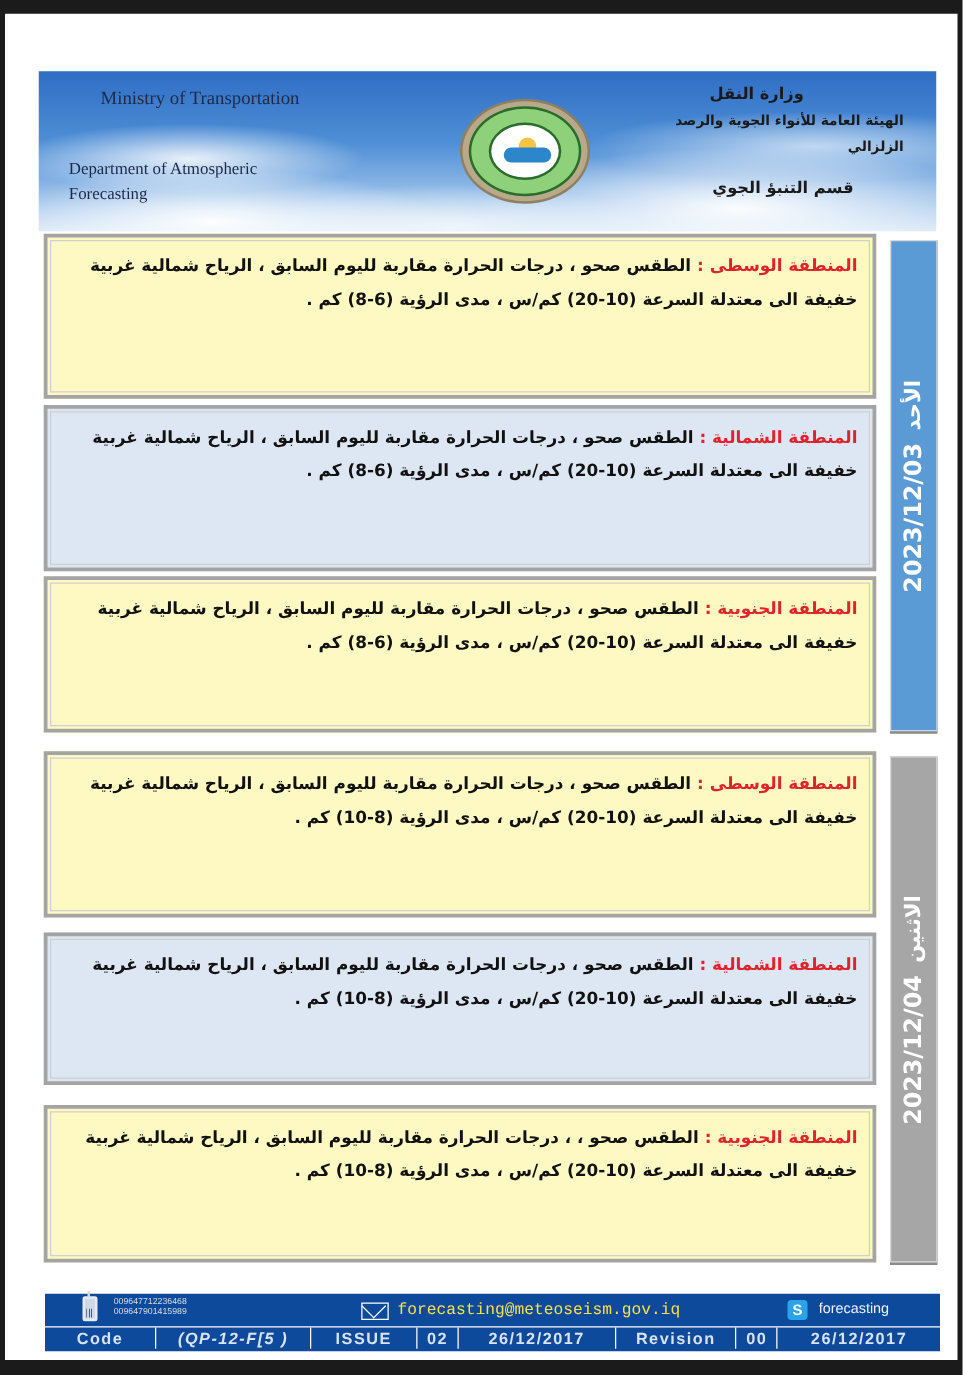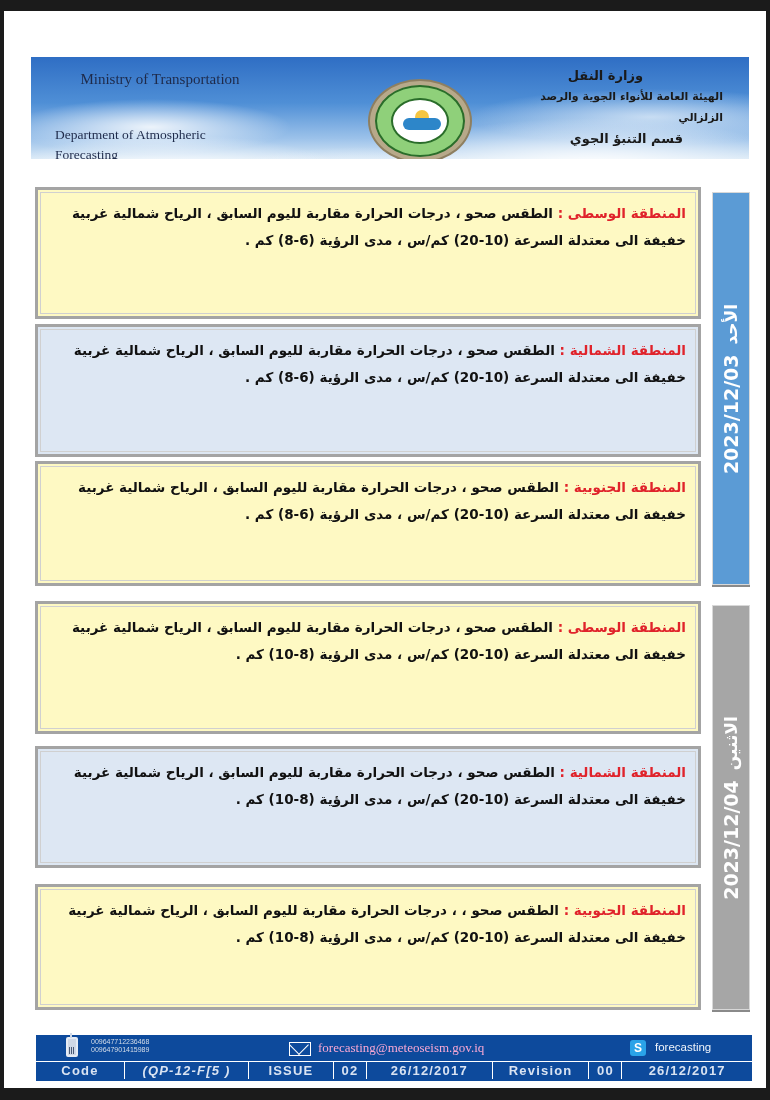--- a/index.html
+++ b/index.html
@@ -12,21 +12,21 @@
     .page {
       position: absolute;
       left: 4px; top: 11px;
       width: 762px; height: 1077px;
       background: #ffffff;
     }
     
     .banner {
       position: absolute;
       left: 27px; top: 46px;
-      width: 718px; height: 102px;
+      width: 718px; height: 128px;
       background:
         radial-gradient(ellipse 260px 60px at 140px 120px, rgba(255,255,255,0.95), rgba(255,255,255,0) 70%),
         radial-gradient(ellipse 300px 70px at 560px 110px, rgba(255,255,255,0.95), rgba(255,255,255,0) 70%),
         radial-gradient(ellipse 220px 50px at 330px 125px, rgba(240,246,252,0.95), rgba(255,255,255,0) 70%),
         radial-gradient(ellipse 200px 40px at 120px 70px, rgba(255,255,255,0.85), rgba(255,255,255,0) 70%),
         radial-gradient(ellipse 260px 40px at 620px 60px, rgba(230,240,250,0.75), rgba(255,255,255,0) 70%),
         linear-gradient(180deg, #2f6ec4 0%, #4f8fd6 45%, #9cc2ea 80%, #d8e8f6 100%);
       overflow: hidden;
     }
     .banner-en {
@@ -47,21 +47,21 @@
       width: 220px;
       direction: rtl;
       text-align: right;
       font-family: "DejaVu Sans", sans-serif;
       font-weight: bold;
       color: #1a1a1a;
       line-height: 21px;
     }
     .banner-ar .a1 { font-size: 13px; padding-right: 80px; }
     .banner-ar .a2 { font-size: 11px; }
-    .banner-ar .a3 { font-size: 13px; padding-right: 40px; }
+    .banner-ar .a3 { font-size: 13px; padding-right: 40px; margin-top: 12px; }
     .logo {
       position: absolute;
       left: 337px; top: 22px;
       width: 104px; height: 84px;
       border-radius: 50%;
       background: #b7a98a;
       border: 2px solid #8e7f60;
       display: flex; align-items: center; justify-content: center;
     }
     .logo .ring {
@@ -178,22 +178,22 @@
       border: 1.5px solid #ffffff;
     }
     .mail-icon::before {
       content: ""; position: absolute; left: 2px; top: -5px;
       width: 13px; height: 13px;
       border-right: 1.5px solid #fff; border-bottom: 1.5px solid #fff;
       transform: rotate(45deg);
     }
     .email {
       position: absolute; left: 282px; top: 5px;
-      font-family: Liberation Serif, serif;
-      font-size: 13px; color: #f9a8d4;
+      font-family: Liberation Mono, monospace;
+      font-size: 13px; color: #fde047;
     }
     .skype-icon {
       position: absolute; left: 594px; top: 5px;
       width: 16px; height: 16px; border-radius: 3px;
       background: #2aa3e8; color: #fff;
       font-family: "Liberation Sans", sans-serif; font-weight: bold;
       font-size: 12px; line-height: 16px; text-align: center;
     }
     .skype-name {
       position: absolute; left: 619px; top: 6px;

